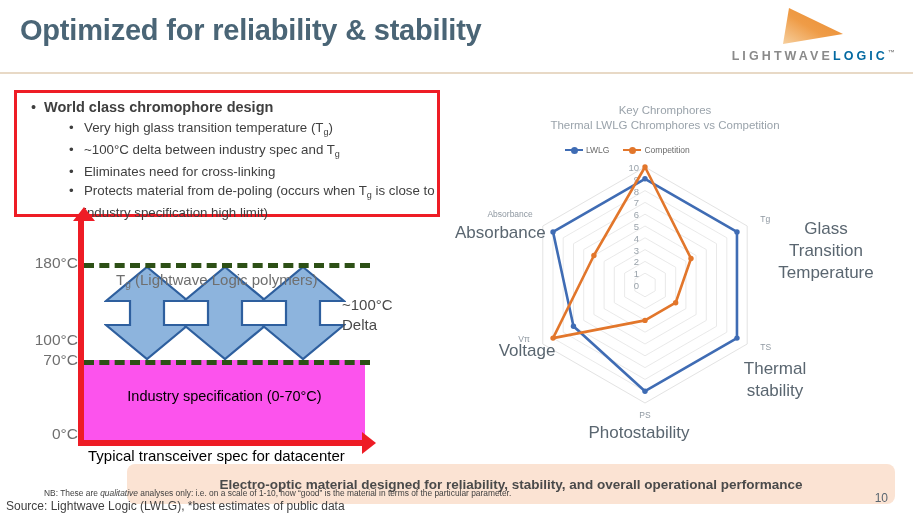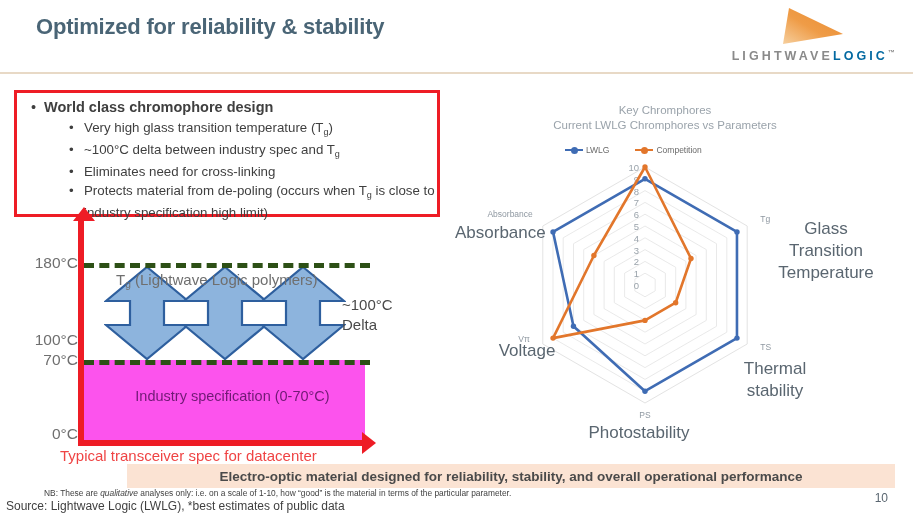--- a/index.html
+++ b/index.html
@@ -6,23 +6,22 @@
   body{
     width:913px;height:514px;background:#ffffff;position:relative;overflow:hidden;
     font-family:"Liberation Sans","DejaVu Sans",sans-serif;
     -webkit-font-smoothing:antialiased;
   }
   .slide{position:absolute;inset:0;}
 
   
   .title{
     position:absolute;left:20px;top:14px;
-    font-size:22px;font-weight:bold;color:#4a6576;letter-spacing:-0.2px;
+    font-size:29px;font-weight:bold;color:#4a6576;letter-spacing:-0.2px;
     white-space:nowrap;
-    margin-left:16px;
   }
   .divider{
     position:absolute;left:0;top:72px;width:913px;height:2px;background:#e8d9c6;
   }
   .logo{position:absolute;right:10px;top:4px;width:210px;height:64px;}
   .logo-tri{position:absolute;right:58px;top:2px;width:70px;height:40px;}
   .logo-text{
     position:absolute;right:8px;top:45px;
     font-size:12.5px;letter-spacing:3.1px;font-weight:bold;
     white-space:nowrap;
@@ -66,56 +65,56 @@
     position:absolute;right:0;font-size:15.5px;color:#6f6f6f;white-space:nowrap;text-align:right;
   }
   .ytickwrap{position:absolute;left:0;width:78px;}
   .dashline{
     position:absolute;height:0;border-top:5px dashed #2d5016;
   }
   .magenta{
     position:absolute;background:#fc53ed;
   }
   .magenta-label{
-    position:absolute;width:100%;text-align:center;font-size:14.5px;color:#701a75;padding-left:8px;
+    position:absolute;width:100%;text-align:center;font-size:14.5px;color:#000000;
   }
   .tg-label{
     position:absolute;font-size:15px;color:#6f6f6f;white-space:nowrap;margin-top:32px;
   }
   .delta-label{
     position:absolute;font-size:15px;color:#4a4a4a;line-height:20px;white-space:nowrap;
   }
   .xcaption{
-    position:absolute;font-size:15px;color:#ef4444;white-space:nowrap;
+    position:absolute;font-size:15px;color:#000000;white-space:nowrap;margin-left:28px;
   }
   .arrow svg{display:block;}
 
   
   .radarwrap{position:absolute;left:455px;top:100px;width:458px;height:360px;}
   .radar-title{
     position:absolute;left:0;top:3px;width:420px;text-align:center;
     font-size:11.5px;color:#9aa3ab;line-height:15px;
   }
   .radar-legend{
-    position:absolute;left:110px;top:45px;display:flex;gap:26px;align-items:center;
+    position:absolute;left:110px;top:45px;display:flex;gap:14px;align-items:center;
     font-size:8.5px;color:#6a6a6a;
   }
   .leg{display:flex;align-items:center;gap:3px;}
   .leg-line{width:18px;height:2px;position:relative;}
   .leg-line::after{
     content:"";position:absolute;left:6px;top:-2.5px;width:7px;height:7px;border-radius:50%;
   }
   .radar-svg{position:absolute;left:0;top:55px;}
   .big-label{
     position:absolute;font-size:17px;color:#5a6670;line-height:22px;
   }
 
   
   .banner{
-    position:absolute;left:127px;top:464px;width:768px;height:24px;background:#fbe3d3;
+    position:absolute;left:127px;top:464px;width:768px;height:40px;background:#fbe3d3;border-radius:8px;
   }
   .banner-txt{
     position:absolute;left:0;top:0;width:100%;height:100%;
     display:flex;align-items:center;justify-content:center;
     font-size:13.5px;font-weight:bold;color:#4a4a4a;white-space:nowrap;
   }
   .nb{
     position:absolute;left:6px;top:488px;font-size:8.4px;color:#3f3f3f;white-space:nowrap;padding-left:38px;
   }
   .src{
@@ -208,21 +207,21 @@
       <div>~100°C</div>
       <div>Delta</div>
     </div>
 
     <div class="xcaption" style="left:60px;top:232px;">Typical transceiver spec for datacenter</div>
   </div>
 
   <div class="radarwrap">
     <div class="radar-title">
       <div>Key Chromphores</div>
-      <div>Current LWLG Chromphores vs Parameters</div>
+      <div>Thermal LWLG Chromphores vs Competition</div>
     </div>
 
     <div class="radar-legend">
       <div class="leg">
         <span class="leg-line" id="leg1" style="background: rgb(63, 108, 180);"></span>
         <span>LWLG</span>
       </div>
       <div class="leg">
         <span class="leg-line" id="leg2" style="background: rgb(226, 118, 43);"></span>
         <span>Competition</span>

